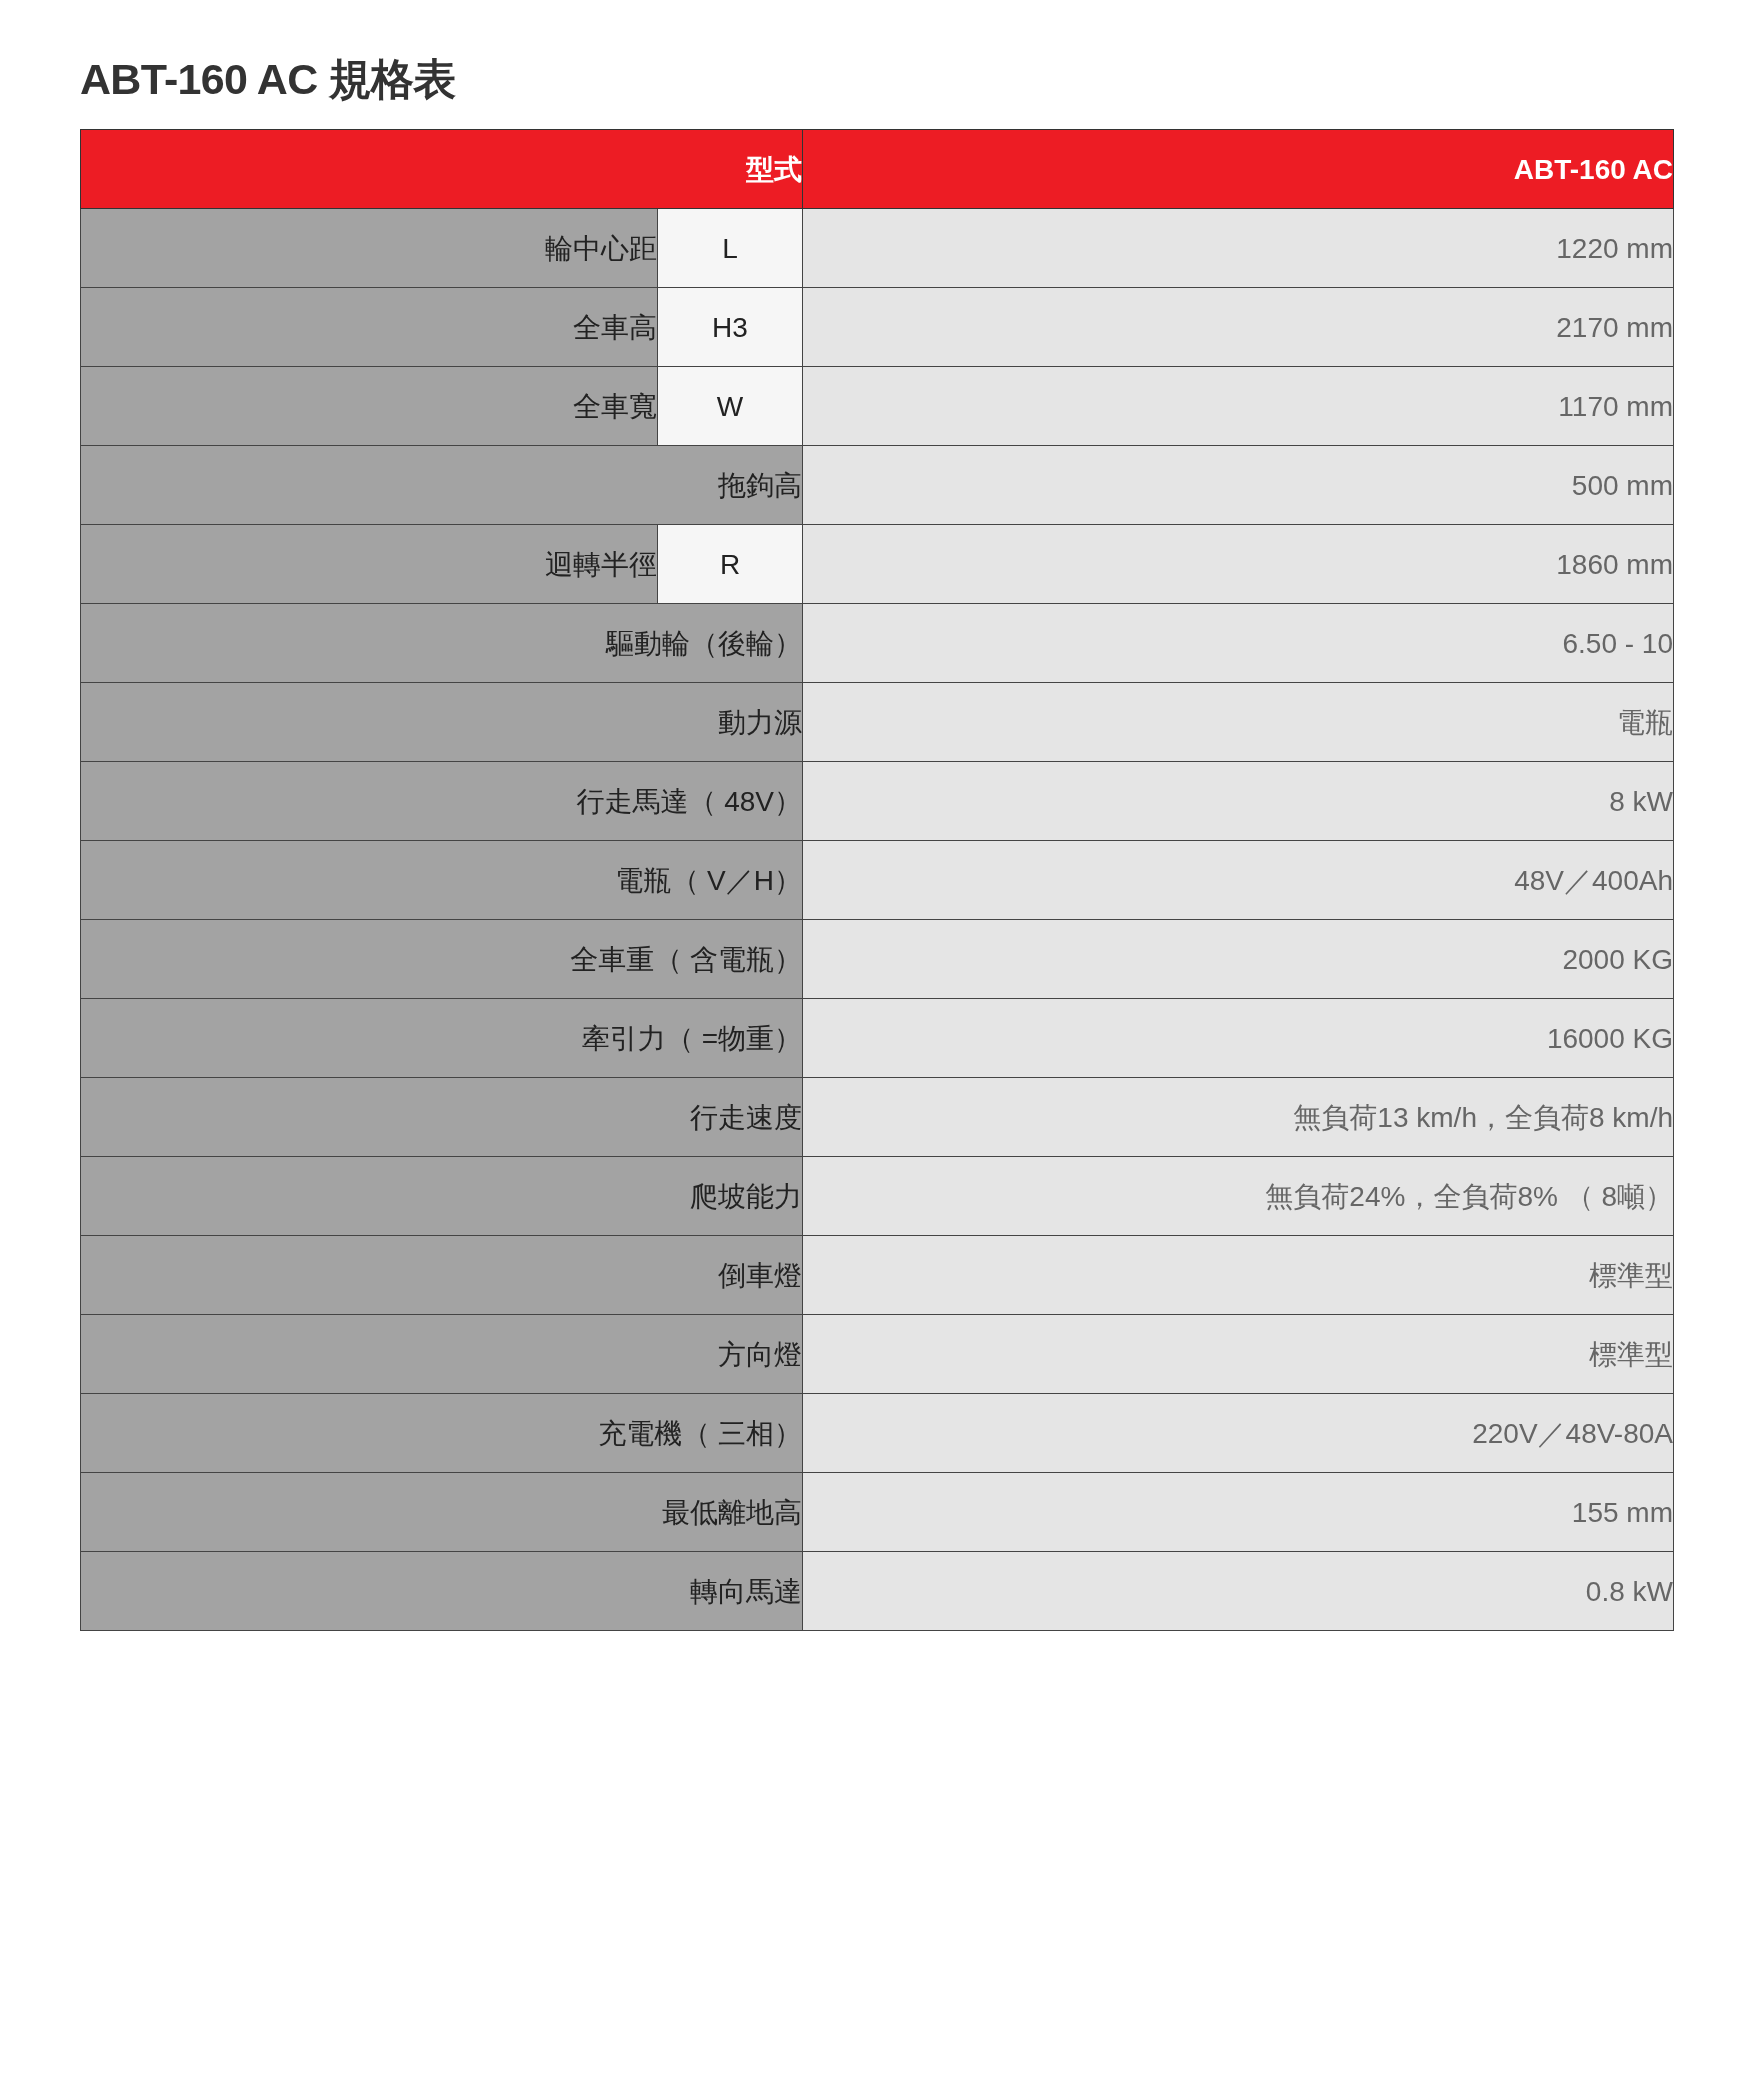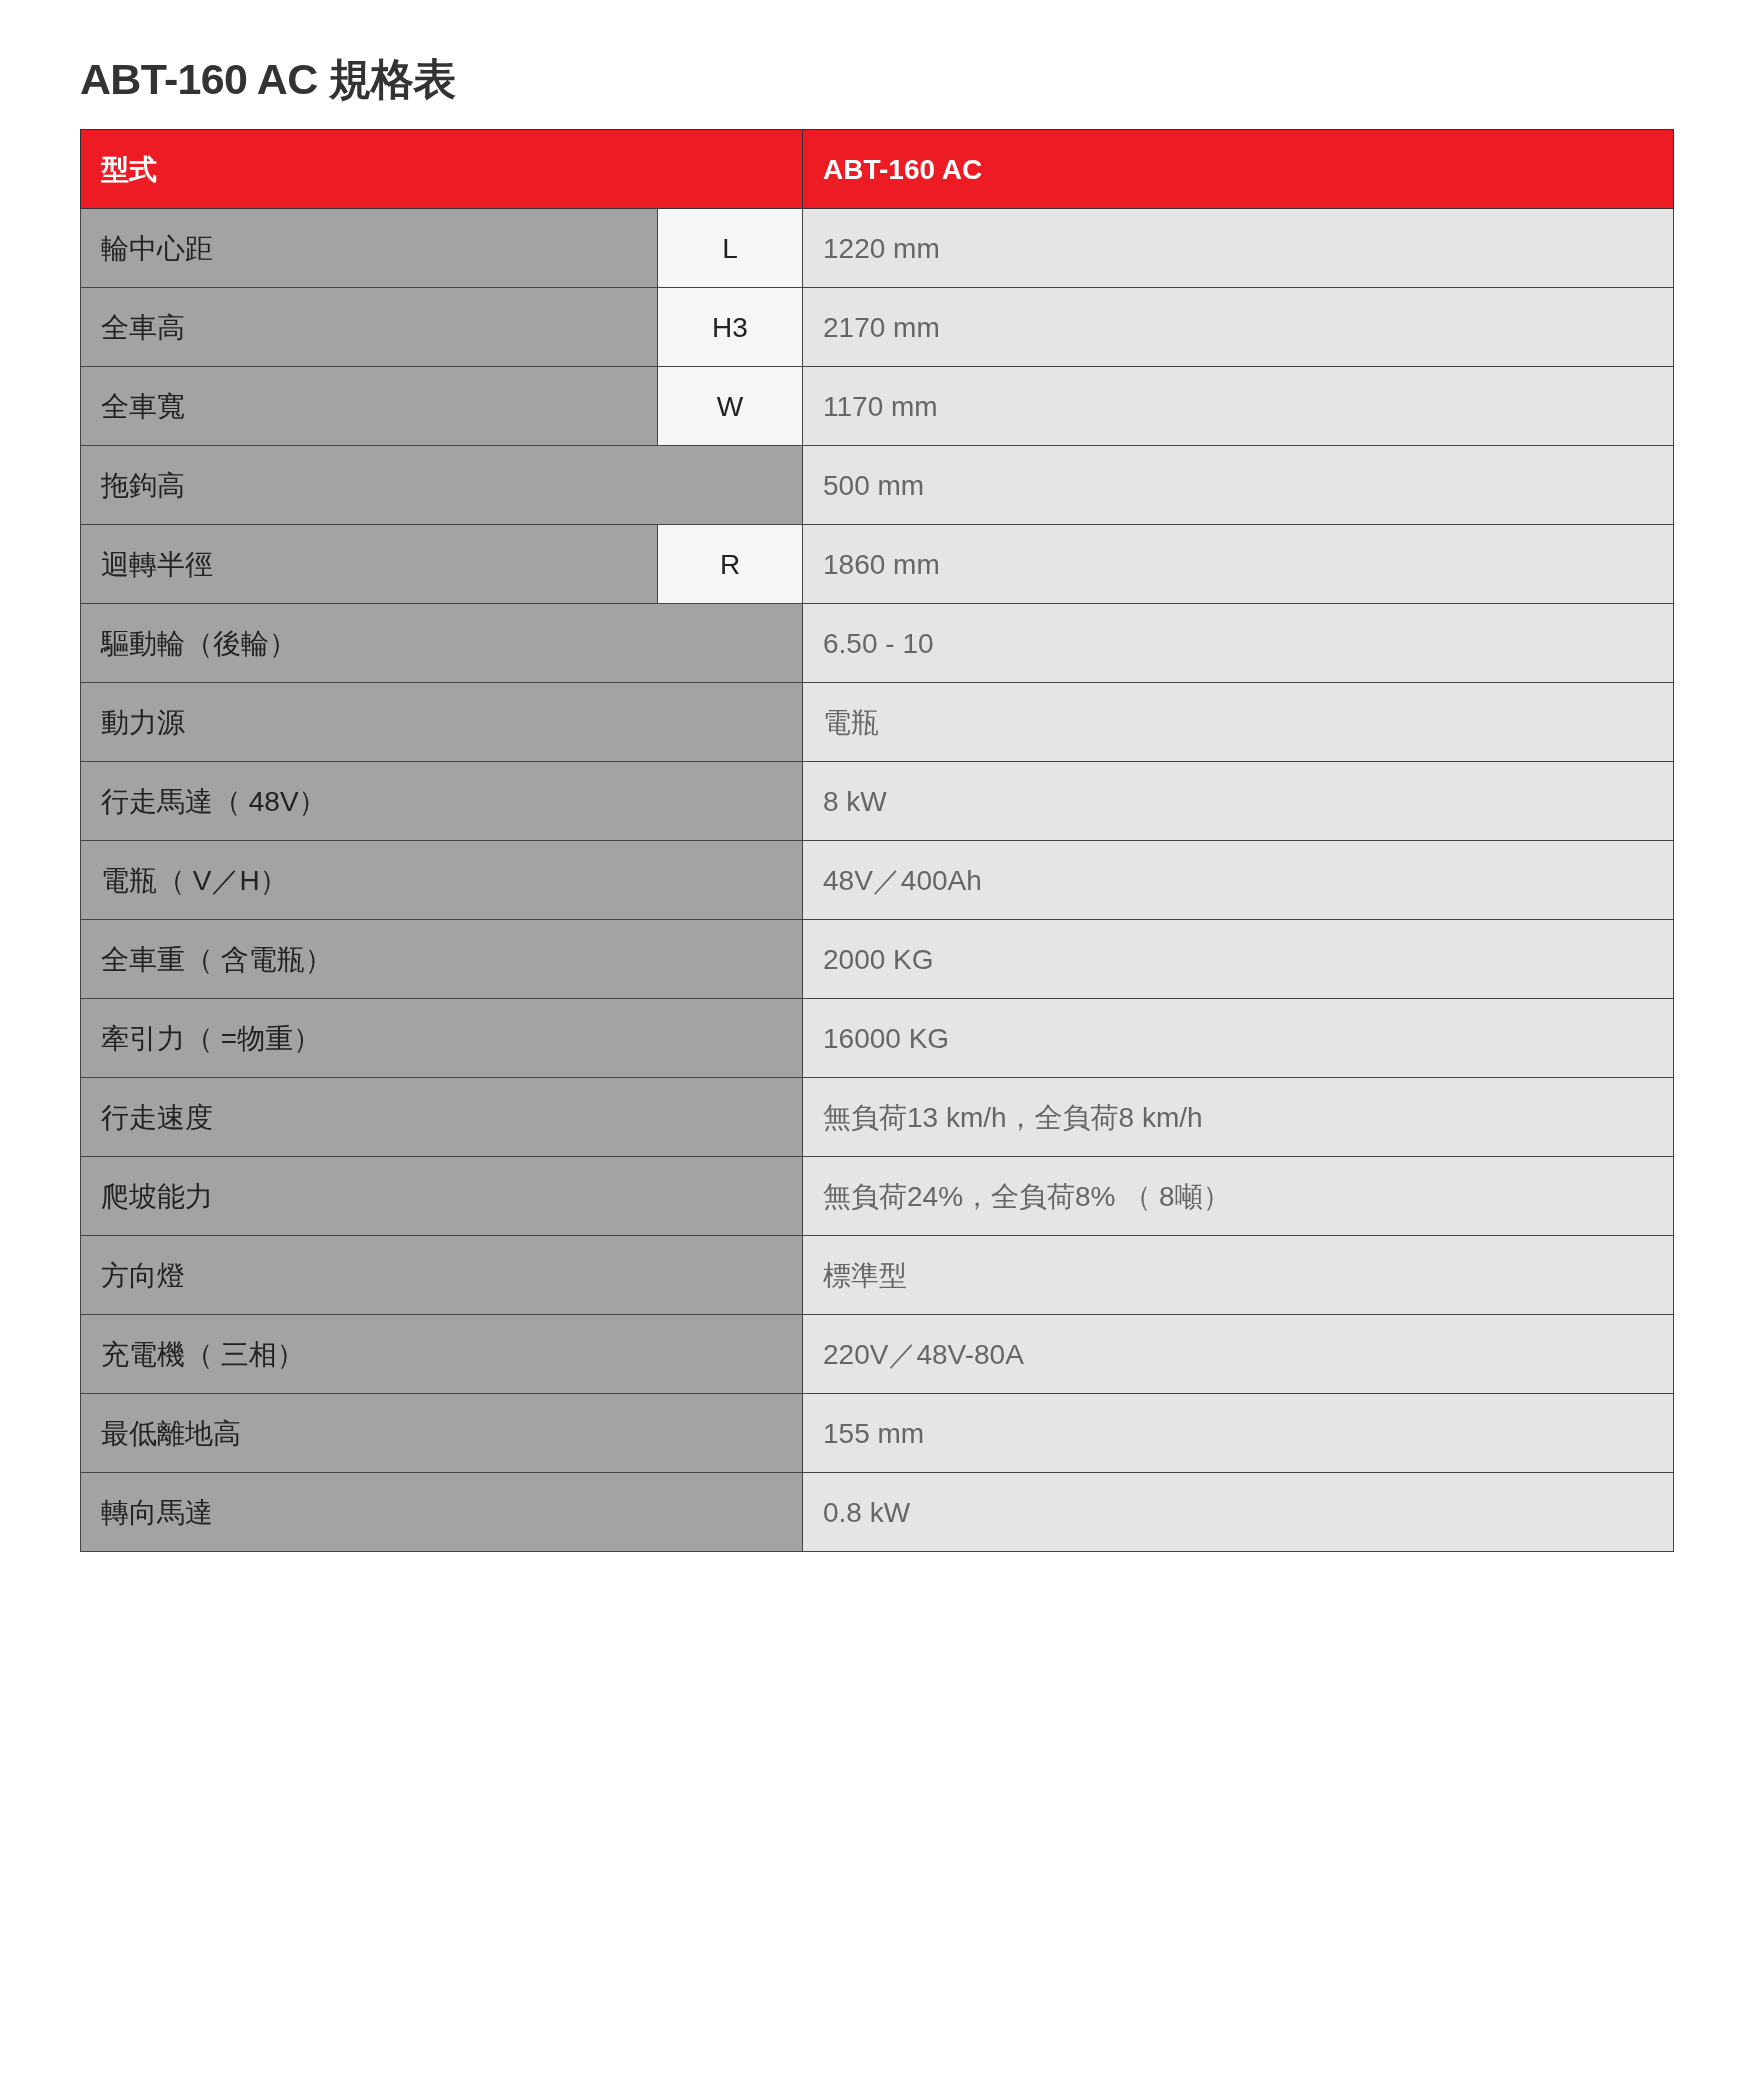--- a/index.html
+++ b/index.html
@@ -36,21 +36,21 @@
     .spec-table col.c-label { width: 577px; }
     .spec-table col.c-code  { width: 145px; }
     .spec-table col.c-value { width: 871px; }
     .spec-table th,
     .spec-table td {
       height: 79px;
       border: 1.3px solid #444444;
       padding: 0 0 0 20px;
       font-size: 28px;
       line-height: 33px;
-      text-align: left;
+      text-align: right;
       vertical-align: middle;
       box-sizing: border-box;
     }
     .spec-table thead th {
       background: #ED1C24;
       color: #ffffff;
       font-weight: bold;
       font-size: 28px;
       border-color: #333333;
     }
@@ -140,20 +140,24 @@
     </tr>
     <tr>
       <td class="label" colspan="2">行走速度</td>
       <td class="value">無負荷13 km/h，全負荷8 km/h</td>
     </tr>
     <tr>
       <td class="label" colspan="2">爬坡能力</td>
       <td class="value">無負荷24%，全負荷8% （ 8噸）</td>
     </tr>
     <tr>
+      <td class="label" colspan="2">倒車燈</td>
+      <td class="value">標準型</td>
+    </tr>
+    <tr>
       <td class="label" colspan="2">方向燈</td>
       <td class="value">標準型</td>
     </tr>
     <tr>
       <td class="label" colspan="2">充電機（ 三相）</td>
       <td class="value">220V／48V-80A</td>
     </tr>
     <tr>
       <td class="label" colspan="2">最低離地高</td>
       <td class="value">155 mm</td>

